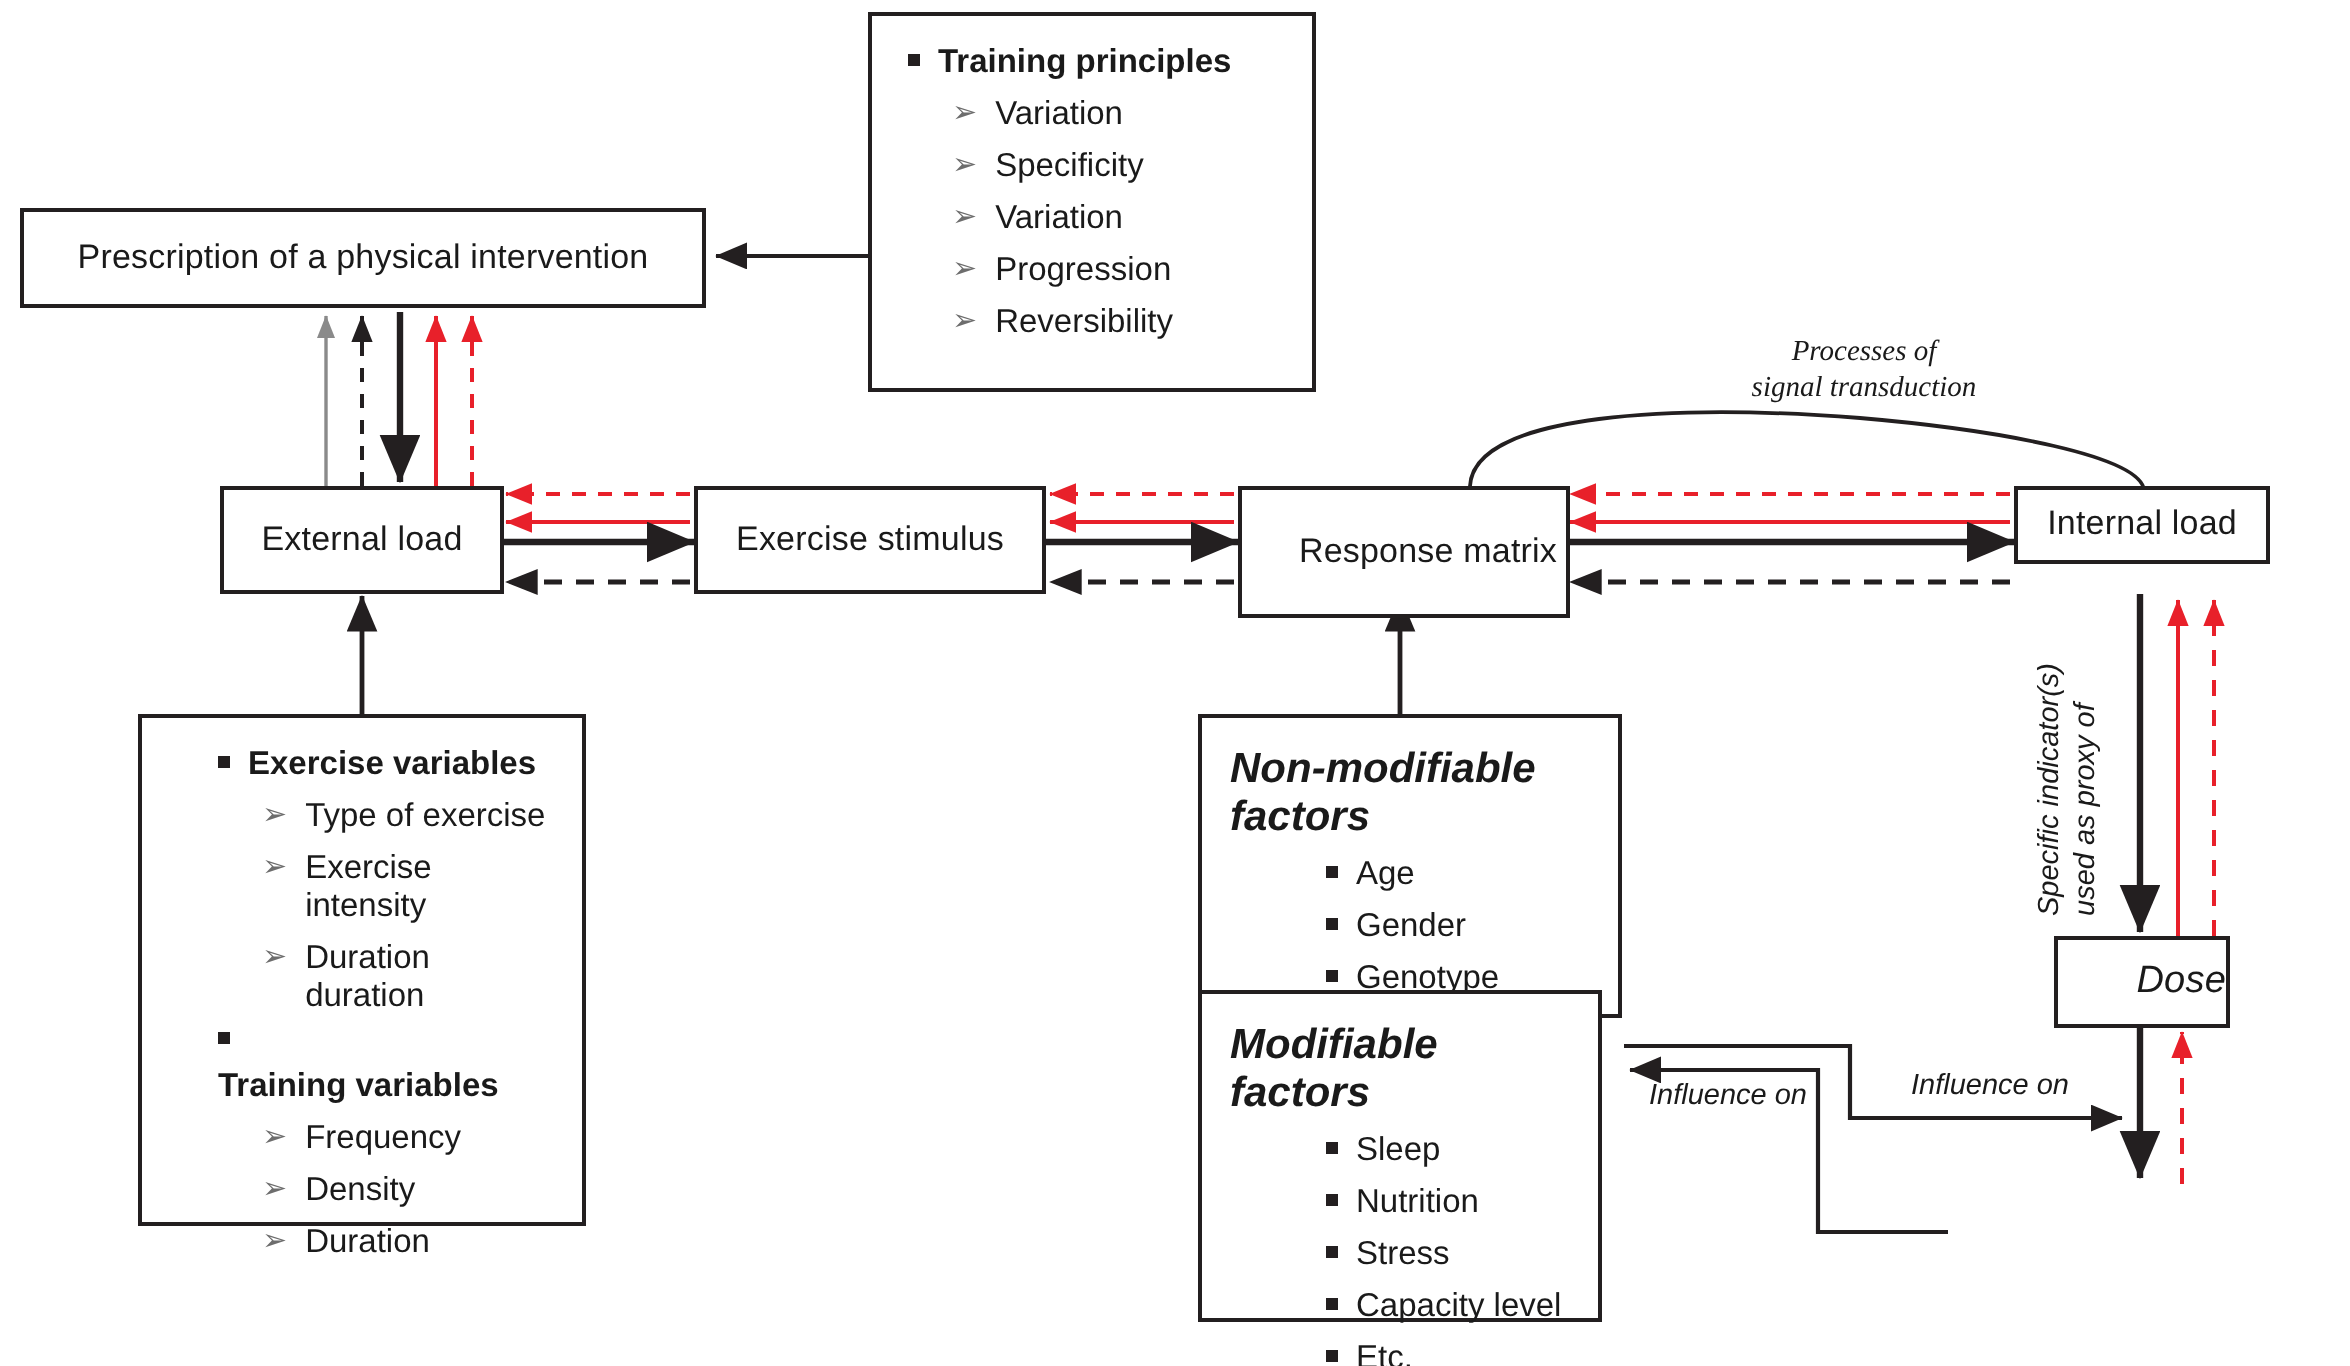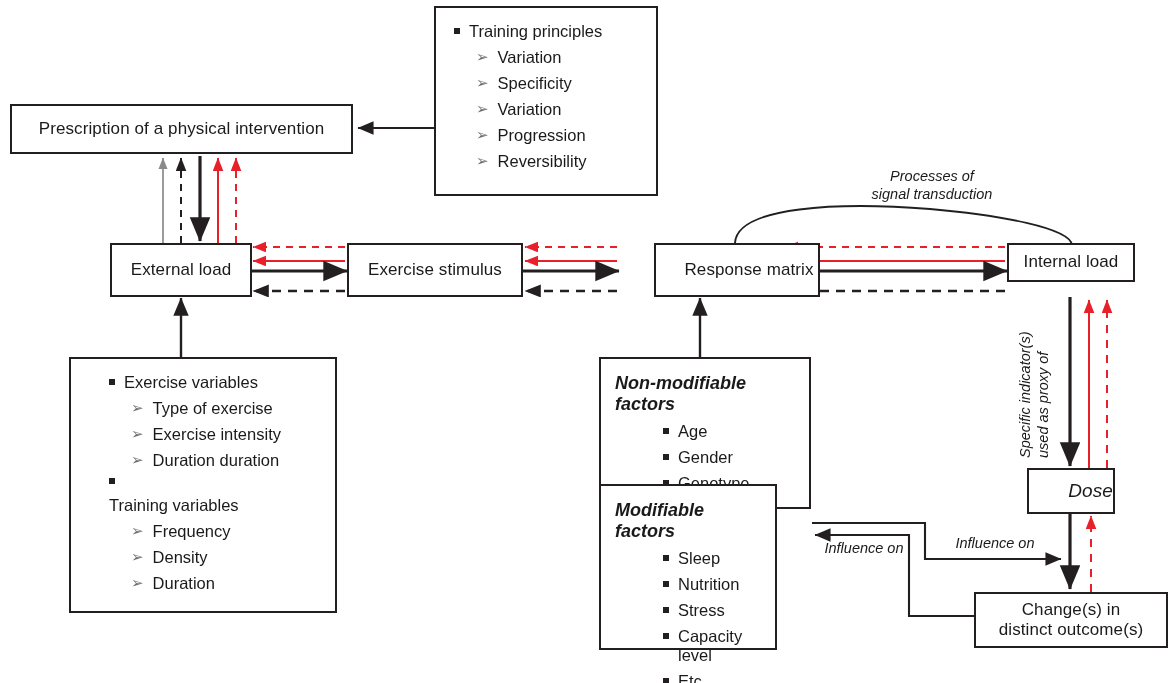--- a/index.html
+++ b/index.html
@@ -9,22 +9,22 @@
   svg.wires{position:absolute;left:0;top:0;width:1175px;height:683px;pointer-events:none;}
 
   .box{position:absolute;box-sizing:border-box;background:#fff;border:2px solid #231f20;}
 
   .ctr{display:flex;align-items:center;justify-content:center;text-align:center;}
   .node-title{font-weight:normal;font-size:17px;letter-spacing:.1px;line-height:1.18;}
   .node-title.ital{font-style:italic;font-size:19px;}
 
   
   .listbox{padding:10px 12px 10px 14px;}
-  .lb-head{font-weight:normal;font-size:16.5px;display:flex;align-items:baseline;gap:9px;margin:4px 0 2px 4px;}
-  .lb-head.ital{font-style:italic;font-weight:bold;font-size:18px;justify-content:center;margin-left:0;gap:0;}
+  .lb-head{font-weight:bold;font-size:16.5px;display:flex;align-items:baseline;gap:9px;margin:4px 0 2px 4px;}
+  .lb-head.ital{font-style:italic;font-weight:bold;font-size:21px;justify-content:center;margin-left:0;gap:0;}
   .sq{display:inline-block;width:6px;height:6px;background:#231f20;transform:translateY(-3px);flex:0 0 auto;}
   .lb-item{font-size:16.5px;display:flex;align-items:baseline;gap:9px;margin:7px 0 0 26px;}
   .lb-item.sub{margin-left:48px;}
   .chev{flex:0 0 auto;color:#6d6d6d;font-size:15px;transform:translateY(-1px);}
 
   .wlabel{position:absolute;font-style:italic;font-size:14.5px;line-height:1.25;text-align:center;color:#1a1a1a;}
   .wlabel.rot{transform-origin:0 0;transform:rotate(-90deg);white-space:nowrap;text-align:left;}
 </style>
 </head>
 <body>
@@ -144,38 +144,34 @@
   </div>
 
   <div class="box ctr" style="left:110px;top:243px;width:142px;height:54px;">
     <span class="node-title">External load</span>
   </div>
 
   <div class="box ctr" style="left:347px;top:243px;width:176px;height:54px;">
     <span class="node-title">Exercise stimulus</span>
   </div>
 
-  <div class="box ctr" style="left:654px;top:243px;width:166px;height:54px;padding-left:24px;">
+  <div class="box ctr" style="left:619px;top:243px;width:166px;height:66px;padding-left:24px;">
     <span class="node-title">Response matrix</span>
   </div>
 
   <div class="box ctr" style="left:1007px;top:243px;width:128px;height:39px;">
     <span class="node-title">Internal load</span>
   </div>
 
   <div class="box ctr" style="left:1027px;top:468px;width:88px;height:46px;justify-content:flex-end;">
     <span class="node-title ital">Dose</span>
   </div>
 
-  <div class="box ctr" style="left:974px;top:592px;width:194px;height:56px;flex-direction:column;">
-    <span class="node-title">Change(s) in</span>
-    <span class="node-title">distinct outcome(s)</span>
-  </div>
-
-  <div class="box listbox" style="left:69px;top:357px;width:268px;height:256px;padding-left:34px;">
+
+  <div class="box listbox" style="left:69px;top:357px;width:224px;height:256px;padding-left:34px;">
     <div class="lb-head">
       <span class="sq"></span>
       <span>Exercise variables</span>
     </div>
     <div class="lb-item">
         <span class="chev">➢</span>
         <span>Type of exercise</span>
       </div>
     <div class="lb-item">
         <span class="chev">➢</span>
@@ -216,21 +212,21 @@
     <div class="lb-item sub">
         <span class="sq"></span>
         <span>Genotype</span>
       </div>
     <div class="lb-item sub">
         <span class="sq"></span>
         <span>Etc.</span>
       </div>
   </div>
 
-  <div class="box listbox" style="left:599px;top:484px;width:178px;height:166px;">
+  <div class="box listbox" style="left:599px;top:495px;width:202px;height:166px;">
     <div class="lb-head ital">Modifiable factors</div>
     <div class="lb-item sub">
         <span class="sq"></span>
         <span>Sleep</span>
       </div>
     <div class="lb-item sub">
         <span class="sq"></span>
         <span>Nutrition</span>
       </div>
     <div class="lb-item sub">
@@ -240,21 +236,21 @@
     <div class="lb-item sub">
         <span class="sq"></span>
         <span>Capacity level</span>
       </div>
     <div class="lb-item sub">
         <span class="sq"></span>
         <span>Etc.</span>
       </div>
   </div>
 
-  <div class="wlabel" style="left:842px;top:167px;width:180px;">
+  <div class="wlabel" style="left:842px;top:167px;width:180px;font-family:Liberation Serif, serif;">
     <span>Processes of</span><br>
     <span>signal transduction</span>
   </div>
 
   <div class="wlabel rot" style="left:1016px;top:458px;">
     <span>Specific indicator(s)</span><br>
     <span>used as proxy of</span>
   </div>
 
   <div class="wlabel" style="left:818px;top:539px;width:92px;"><span>Influence on</span></div>

